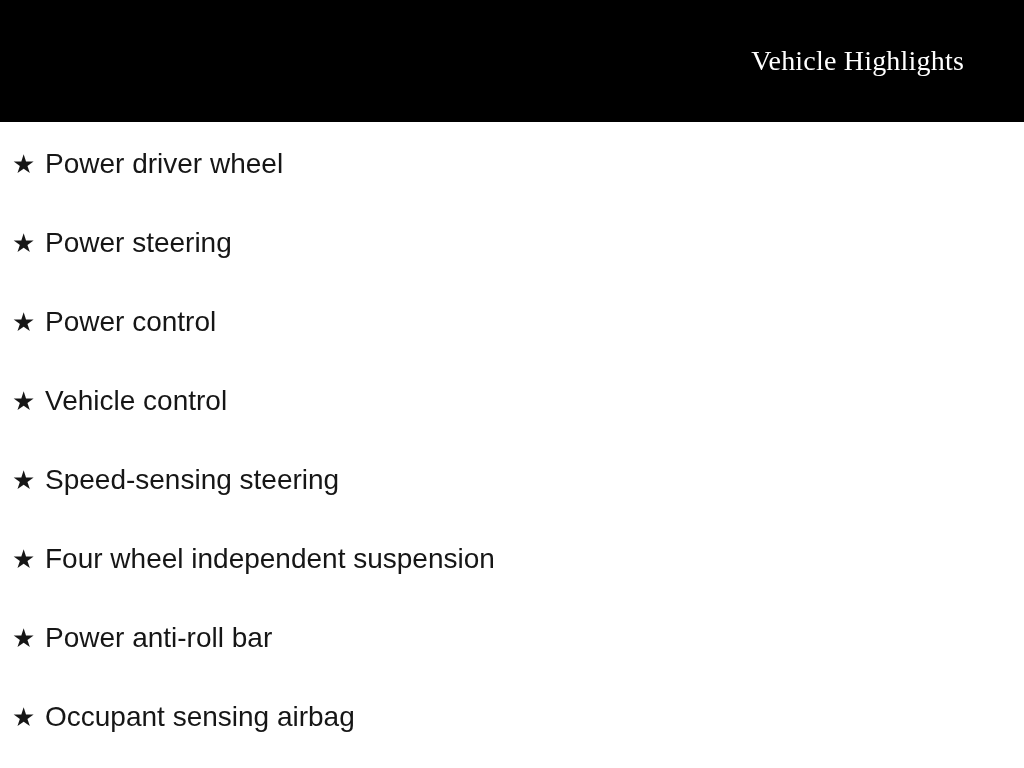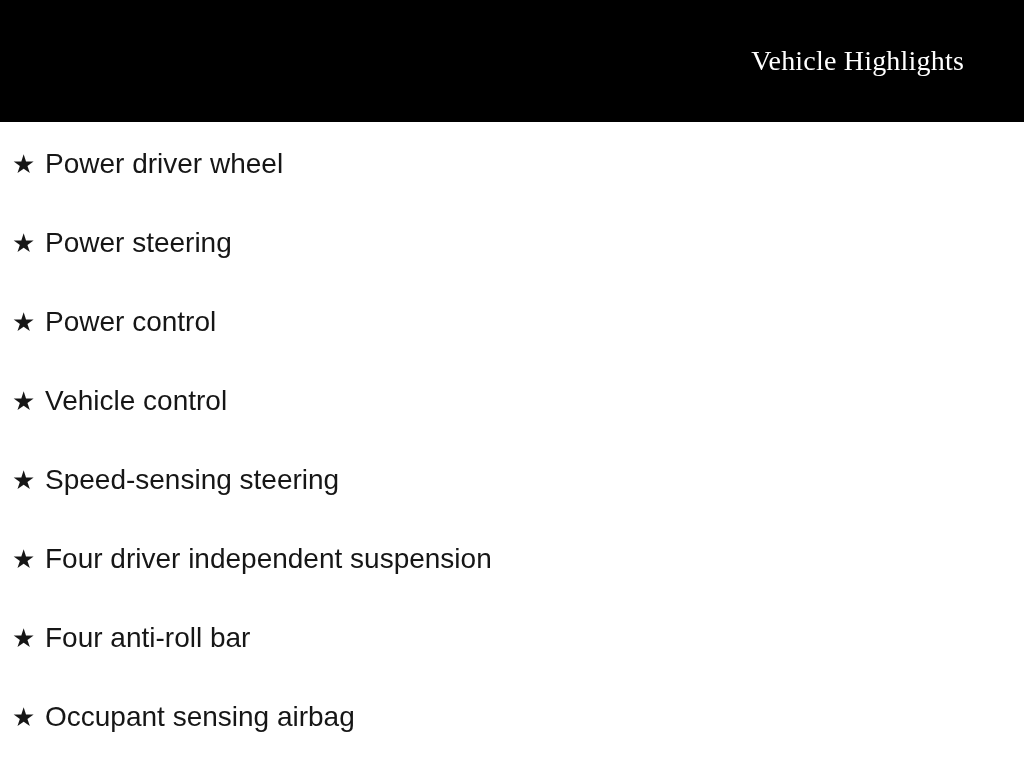--- a/index.html
+++ b/index.html
@@ -77,23 +77,23 @@
   <li class="highlight-item">
     <span class="star">★</span>
     <span class="label">Vehicle control</span>
   </li>
   <li class="highlight-item">
     <span class="star">★</span>
     <span class="label">Speed-sensing steering</span>
   </li>
   <li class="highlight-item">
     <span class="star">★</span>
-    <span class="label">Four driver independent suspension</span>
+    <span class="label">Four wheel independent suspension</span>
   </li>
   <li class="highlight-item">
     <span class="star">★</span>
-    <span class="label">Four anti-roll bar</span>
+    <span class="label">Power anti-roll bar</span>
   </li>
   <li class="highlight-item">
     <span class="star">★</span>
     <span class="label">Occupant sensing airbag</span>
   </li>
 </ul>
 
 </body></html>

